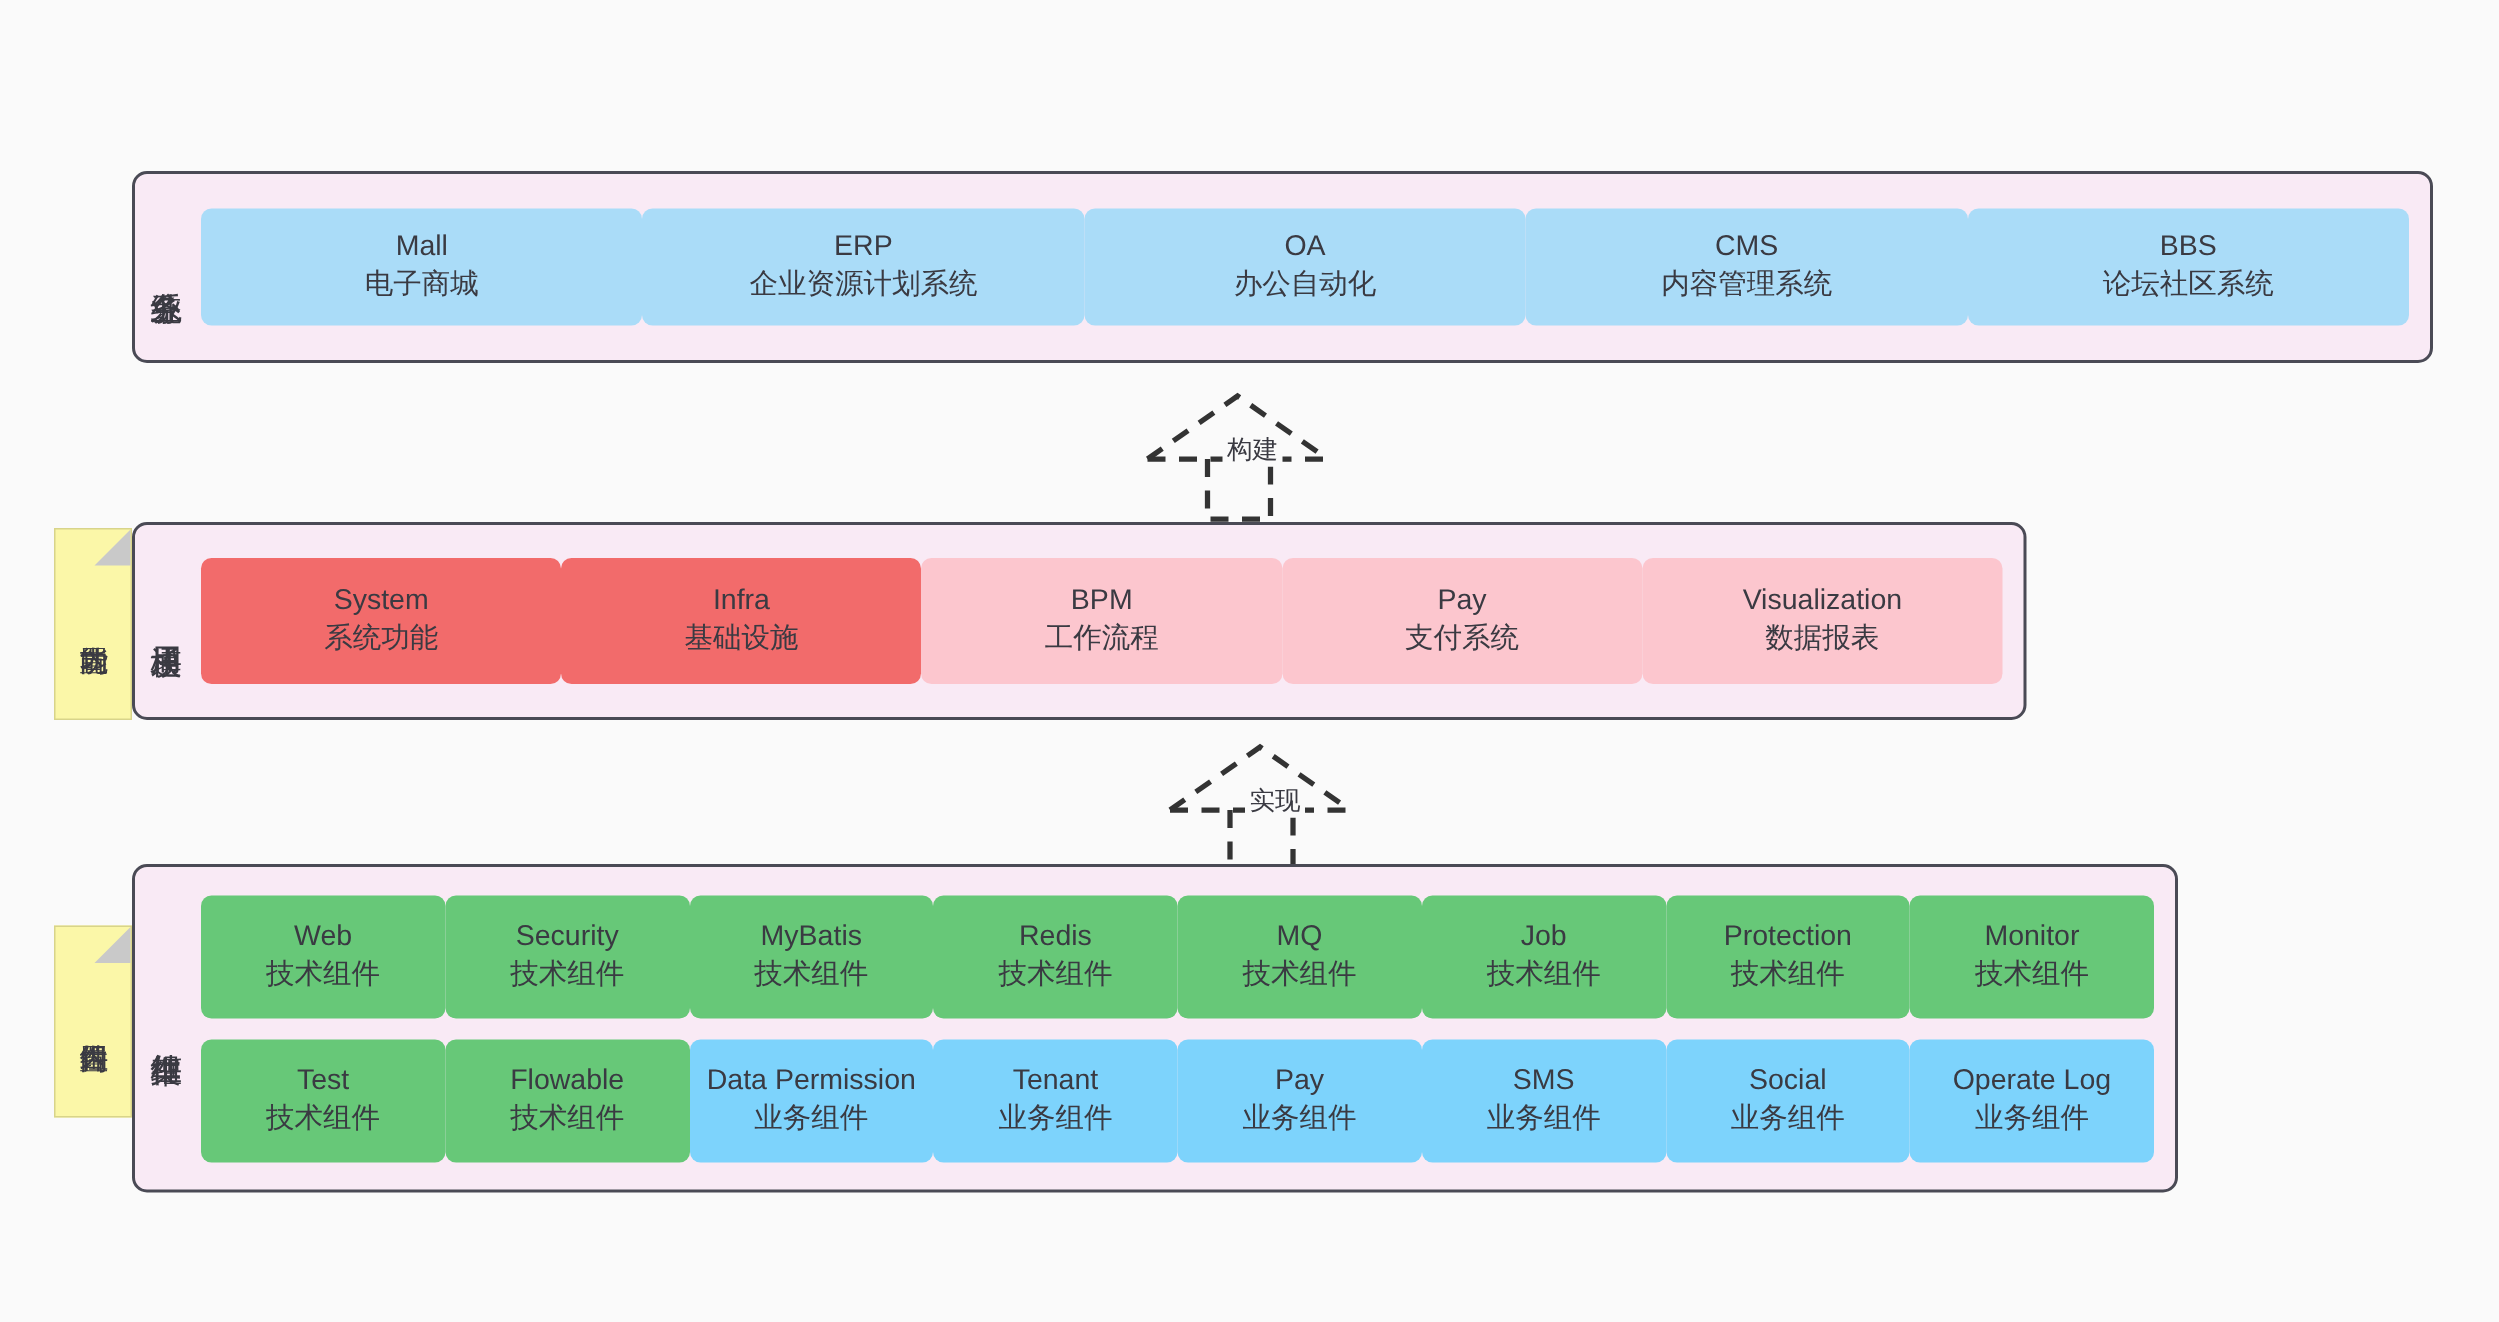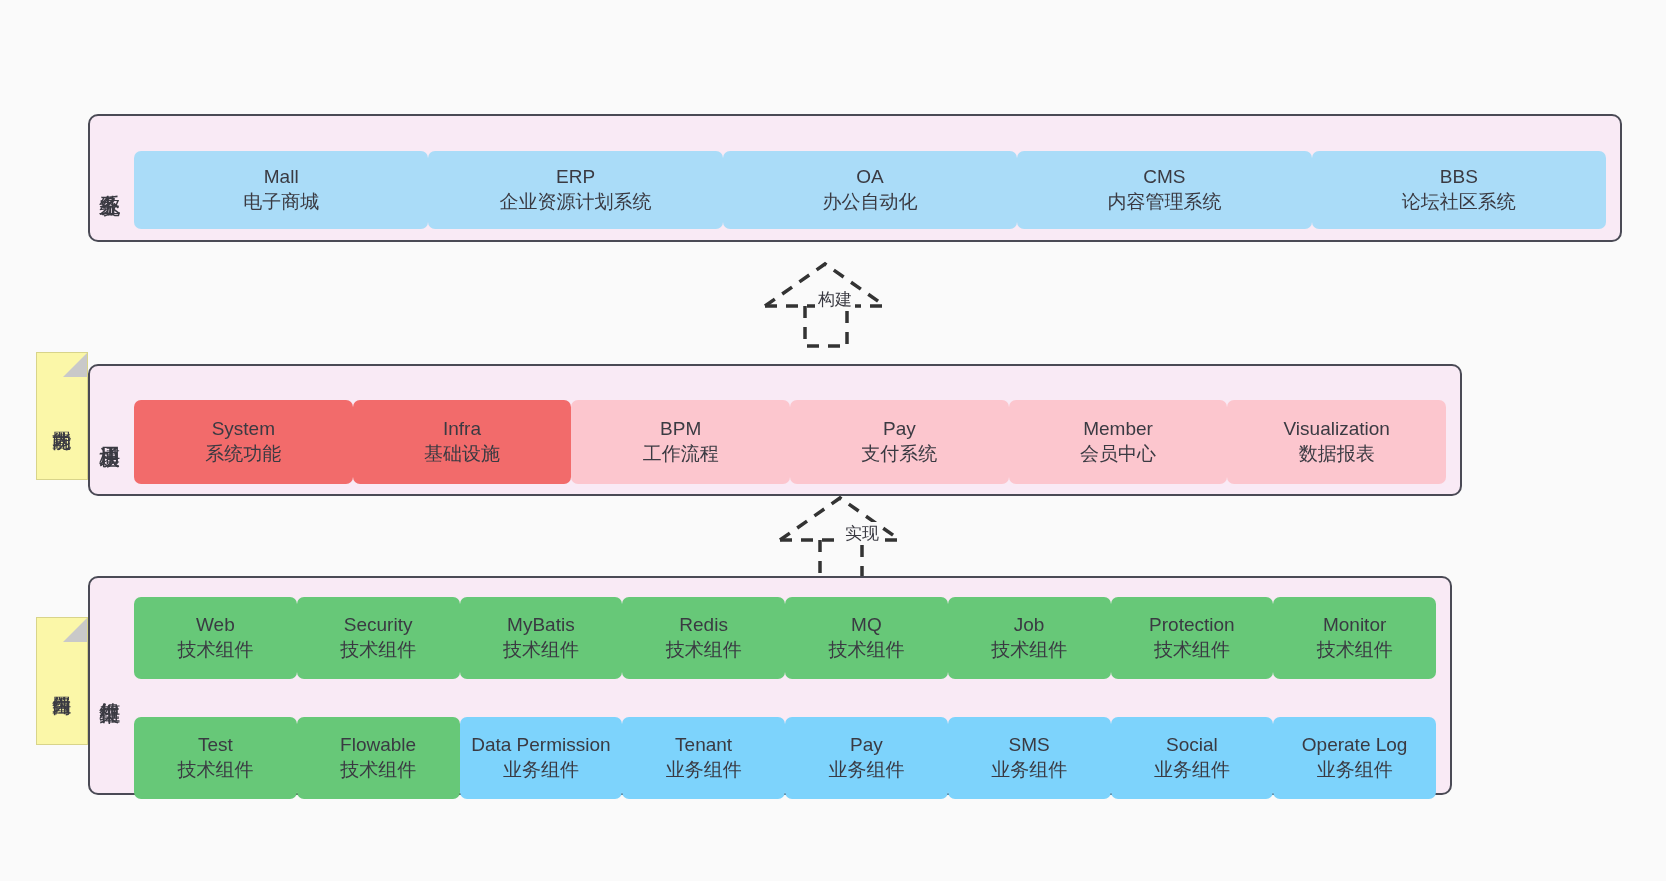--- a/index.html
+++ b/index.html
@@ -43,21 +43,20 @@
     flex:1 1 auto;
     display:flex;
     flex-direction:column;
     justify-content:center;
     gap:14px;
     padding:0 14px 0 4px;
   }
   .row{
     display:flex;
     gap:0;
-    margin-top:24px;
   }
   .cell{
     flex:1 1 0;
     border-radius:7px;
     display:flex;
     flex-direction:column;
     align-items:center;
     justify-content:center;
     text-align:center;
     font-size:19px;
@@ -156,59 +155,55 @@
 
       <path d="M 50 48 L 50 88 L 92 88 L 92 48" fill="none" stroke="#333" stroke-width="3.5" stroke-dasharray="12,9"></path>
     </svg>
     <span class="arrow-label" style="left:60px; top:30px;">构建</span>
   </div>
 
   <div class="note" style="left:36px; top:352px; width:52px; height:128px;">
     <span>内置功能</span>
   </div>
 
-  <div class="layer" style="left:88px; top:364px; width:1374px; height:132px;align-items:center;">
+  <div class="layer" style="left:88px; top:348px; width:1263px; height:132px;align-items:center;">
     <div class="layer-title">通用模块</div>
     <div class="layer-body">
       <div class="row">
         <div class="cell c-red">
           <span class="cell-name">System</span>
           <span class="cell-sub">系统功能</span>
         </div>
         <div class="cell c-red">
           <span class="cell-name">Infra</span>
           <span class="cell-sub">基础设施</span>
         </div>
         <div class="cell c-pink">
           <span class="cell-name">BPM</span>
           <span class="cell-sub">工作流程</span>
         </div>
         <div class="cell c-pink">
           <span class="cell-name">Pay</span>
           <span class="cell-sub">支付系统</span>
-        </div>
-        <div class="cell c-pink">
-          <span class="cell-name">Member</span>
-          <span class="cell-sub">会员中心</span>
         </div>
         <div class="cell c-pink">
           <span class="cell-name">Visualization</span>
           <span class="cell-sub">数据报表</span>
         </div>
       </div>
     </div>
   </div>
 
   <div class="arrow" style="left:770px; top:492px; width:160px; height:90px;">
     <svg width="160" height="90" viewBox="0 0 160 90" aria-hidden="true">
       <path d="M 10 48 L 70 6 L 130 48" fill="none" stroke="#333" stroke-width="3.5" stroke-dasharray="12,9" stroke-linecap="butt"></path>
       <path d="M 10 48 L 130 48" fill="none" stroke="#333" stroke-width="3.5" stroke-dasharray="12,9"></path>
       <path d="M 50 48 L 50 88 L 92 88 L 92 48" fill="none" stroke="#333" stroke-width="3.5" stroke-dasharray="12,9"></path>
     </svg>
-    <span class="arrow-label" style="left:72px; top:30px;">实现</span>
+    <span class="arrow-label" style="left:60px; top:30px;">实现</span>
   </div>
 
   <div class="note" style="left:36px; top:617px; width:52px; height:128px;">
     <span>内置组件</span>
   </div>
 
   <div class="layer" style="left:88px; top:576px; width:1364px; height:219px;">
     <div class="layer-title">框架组件</div>
     <div class="layer-body">
 

